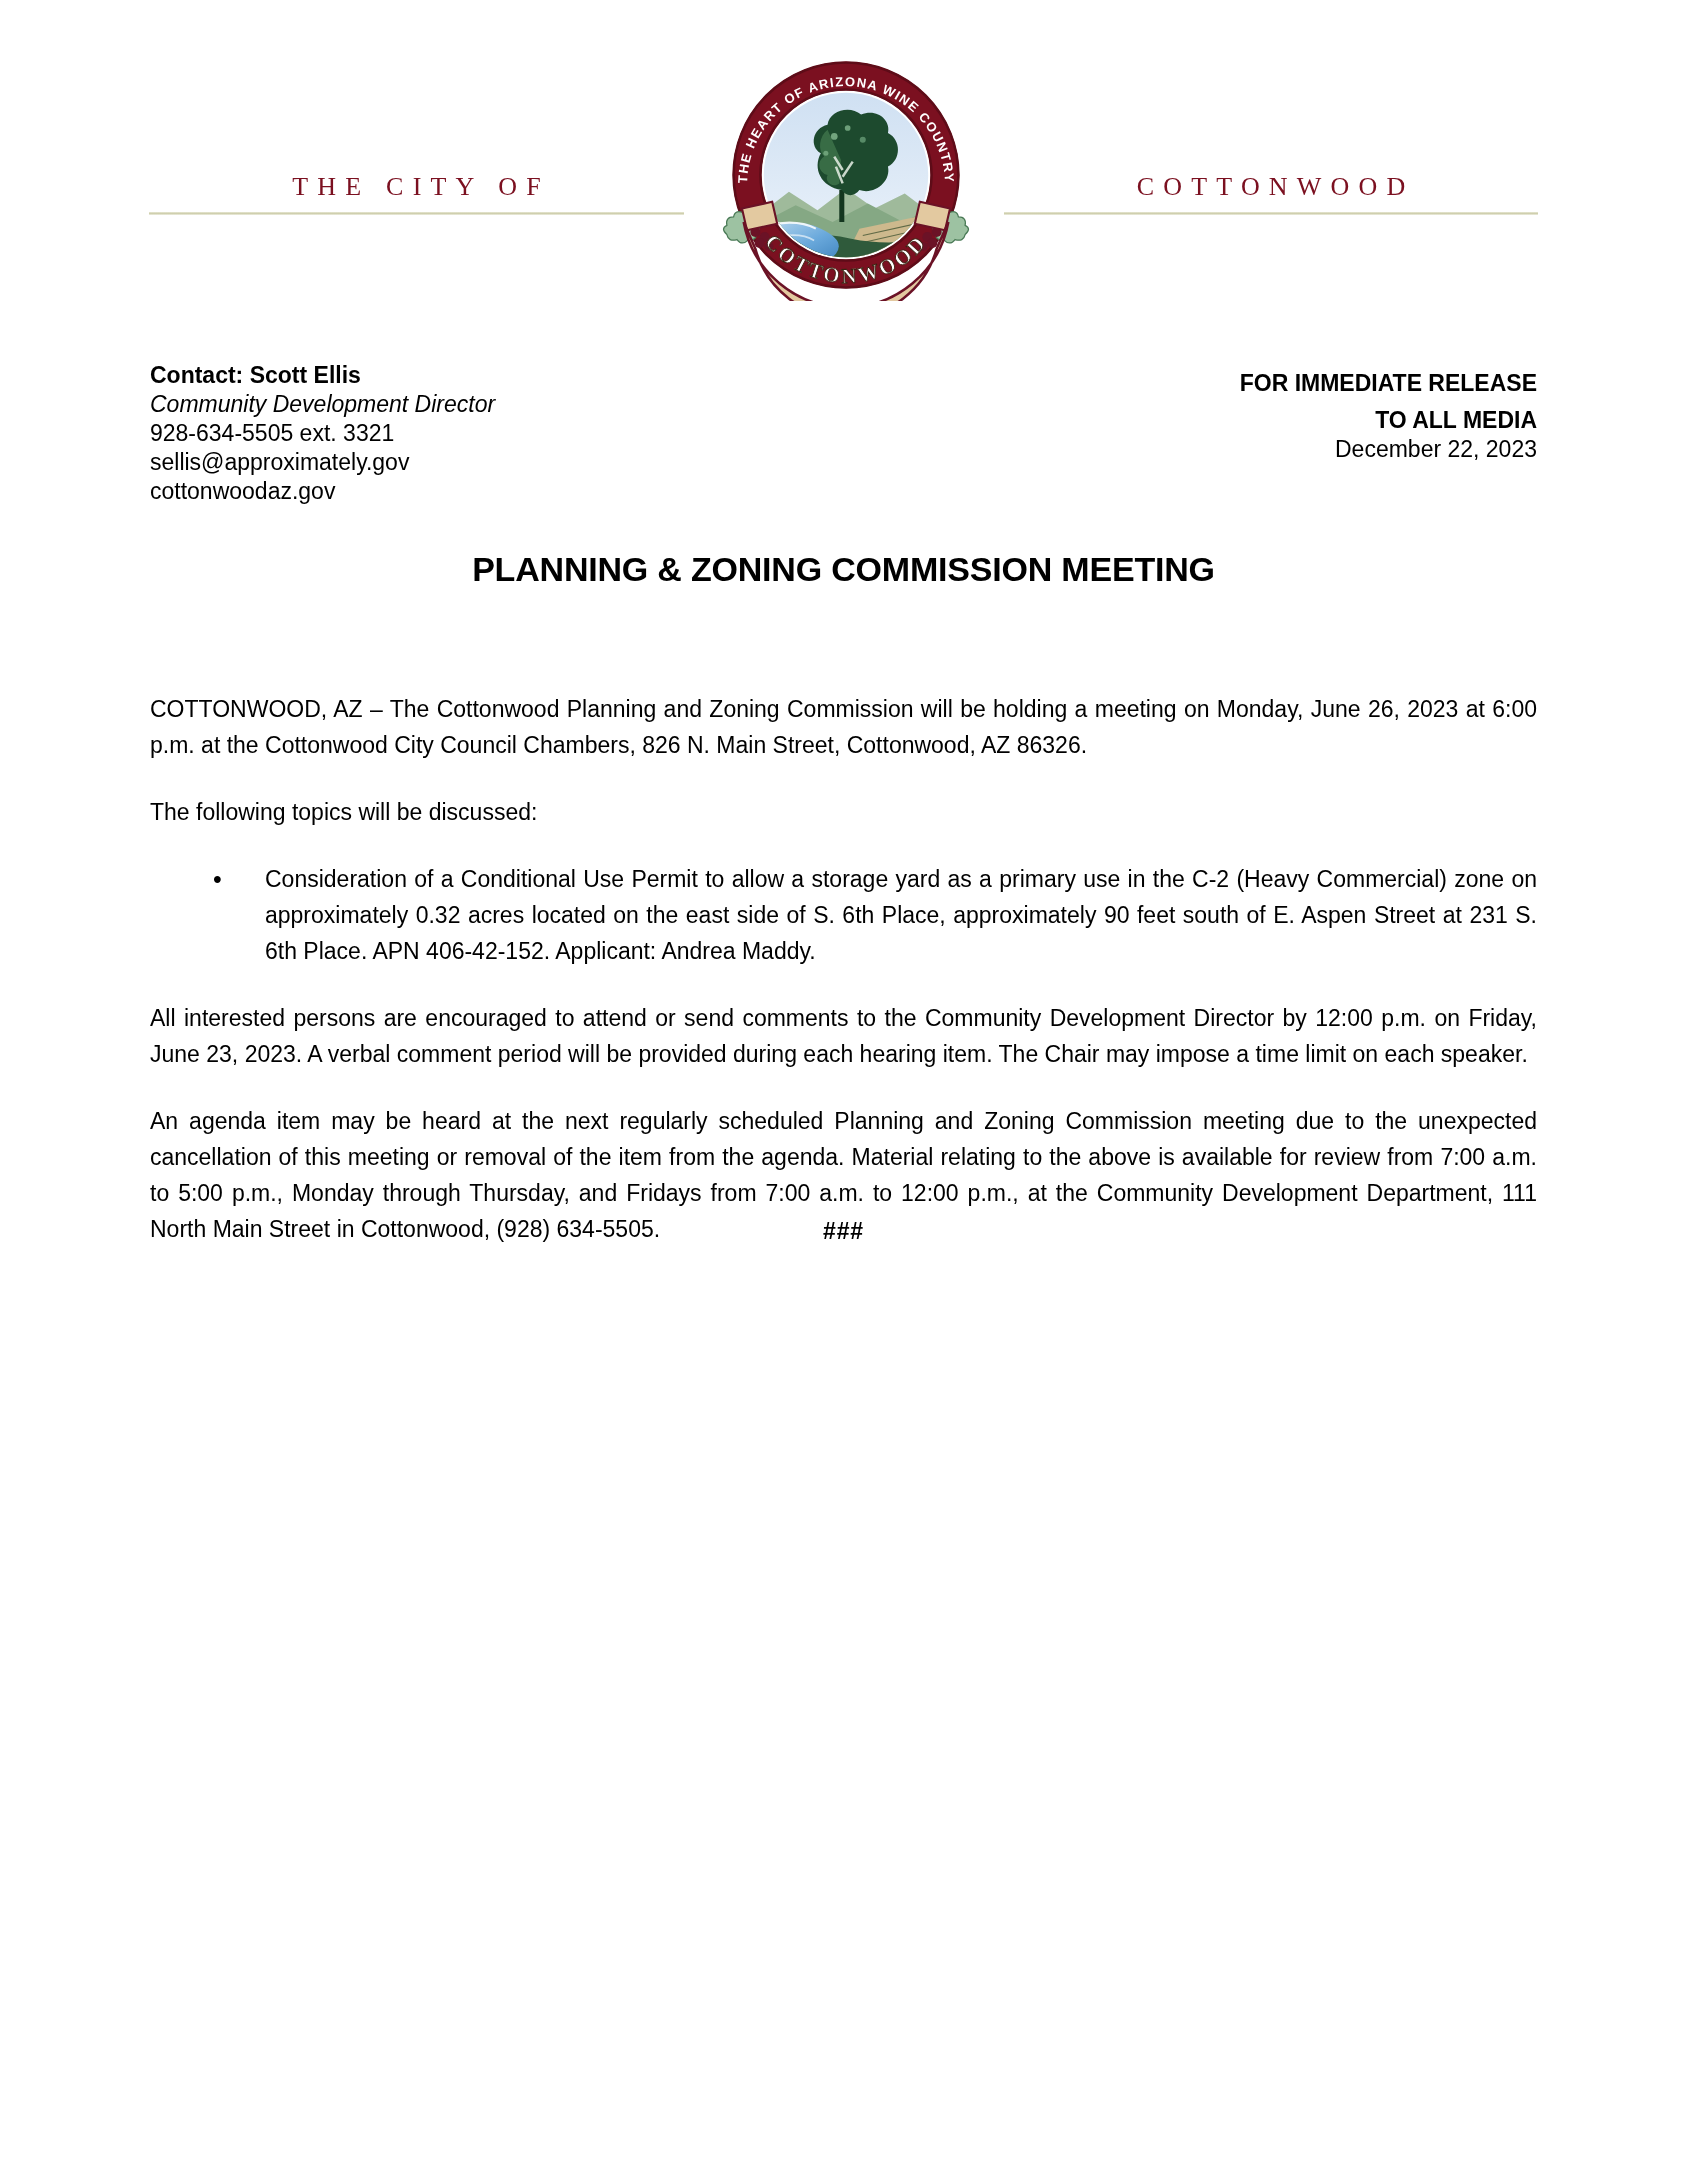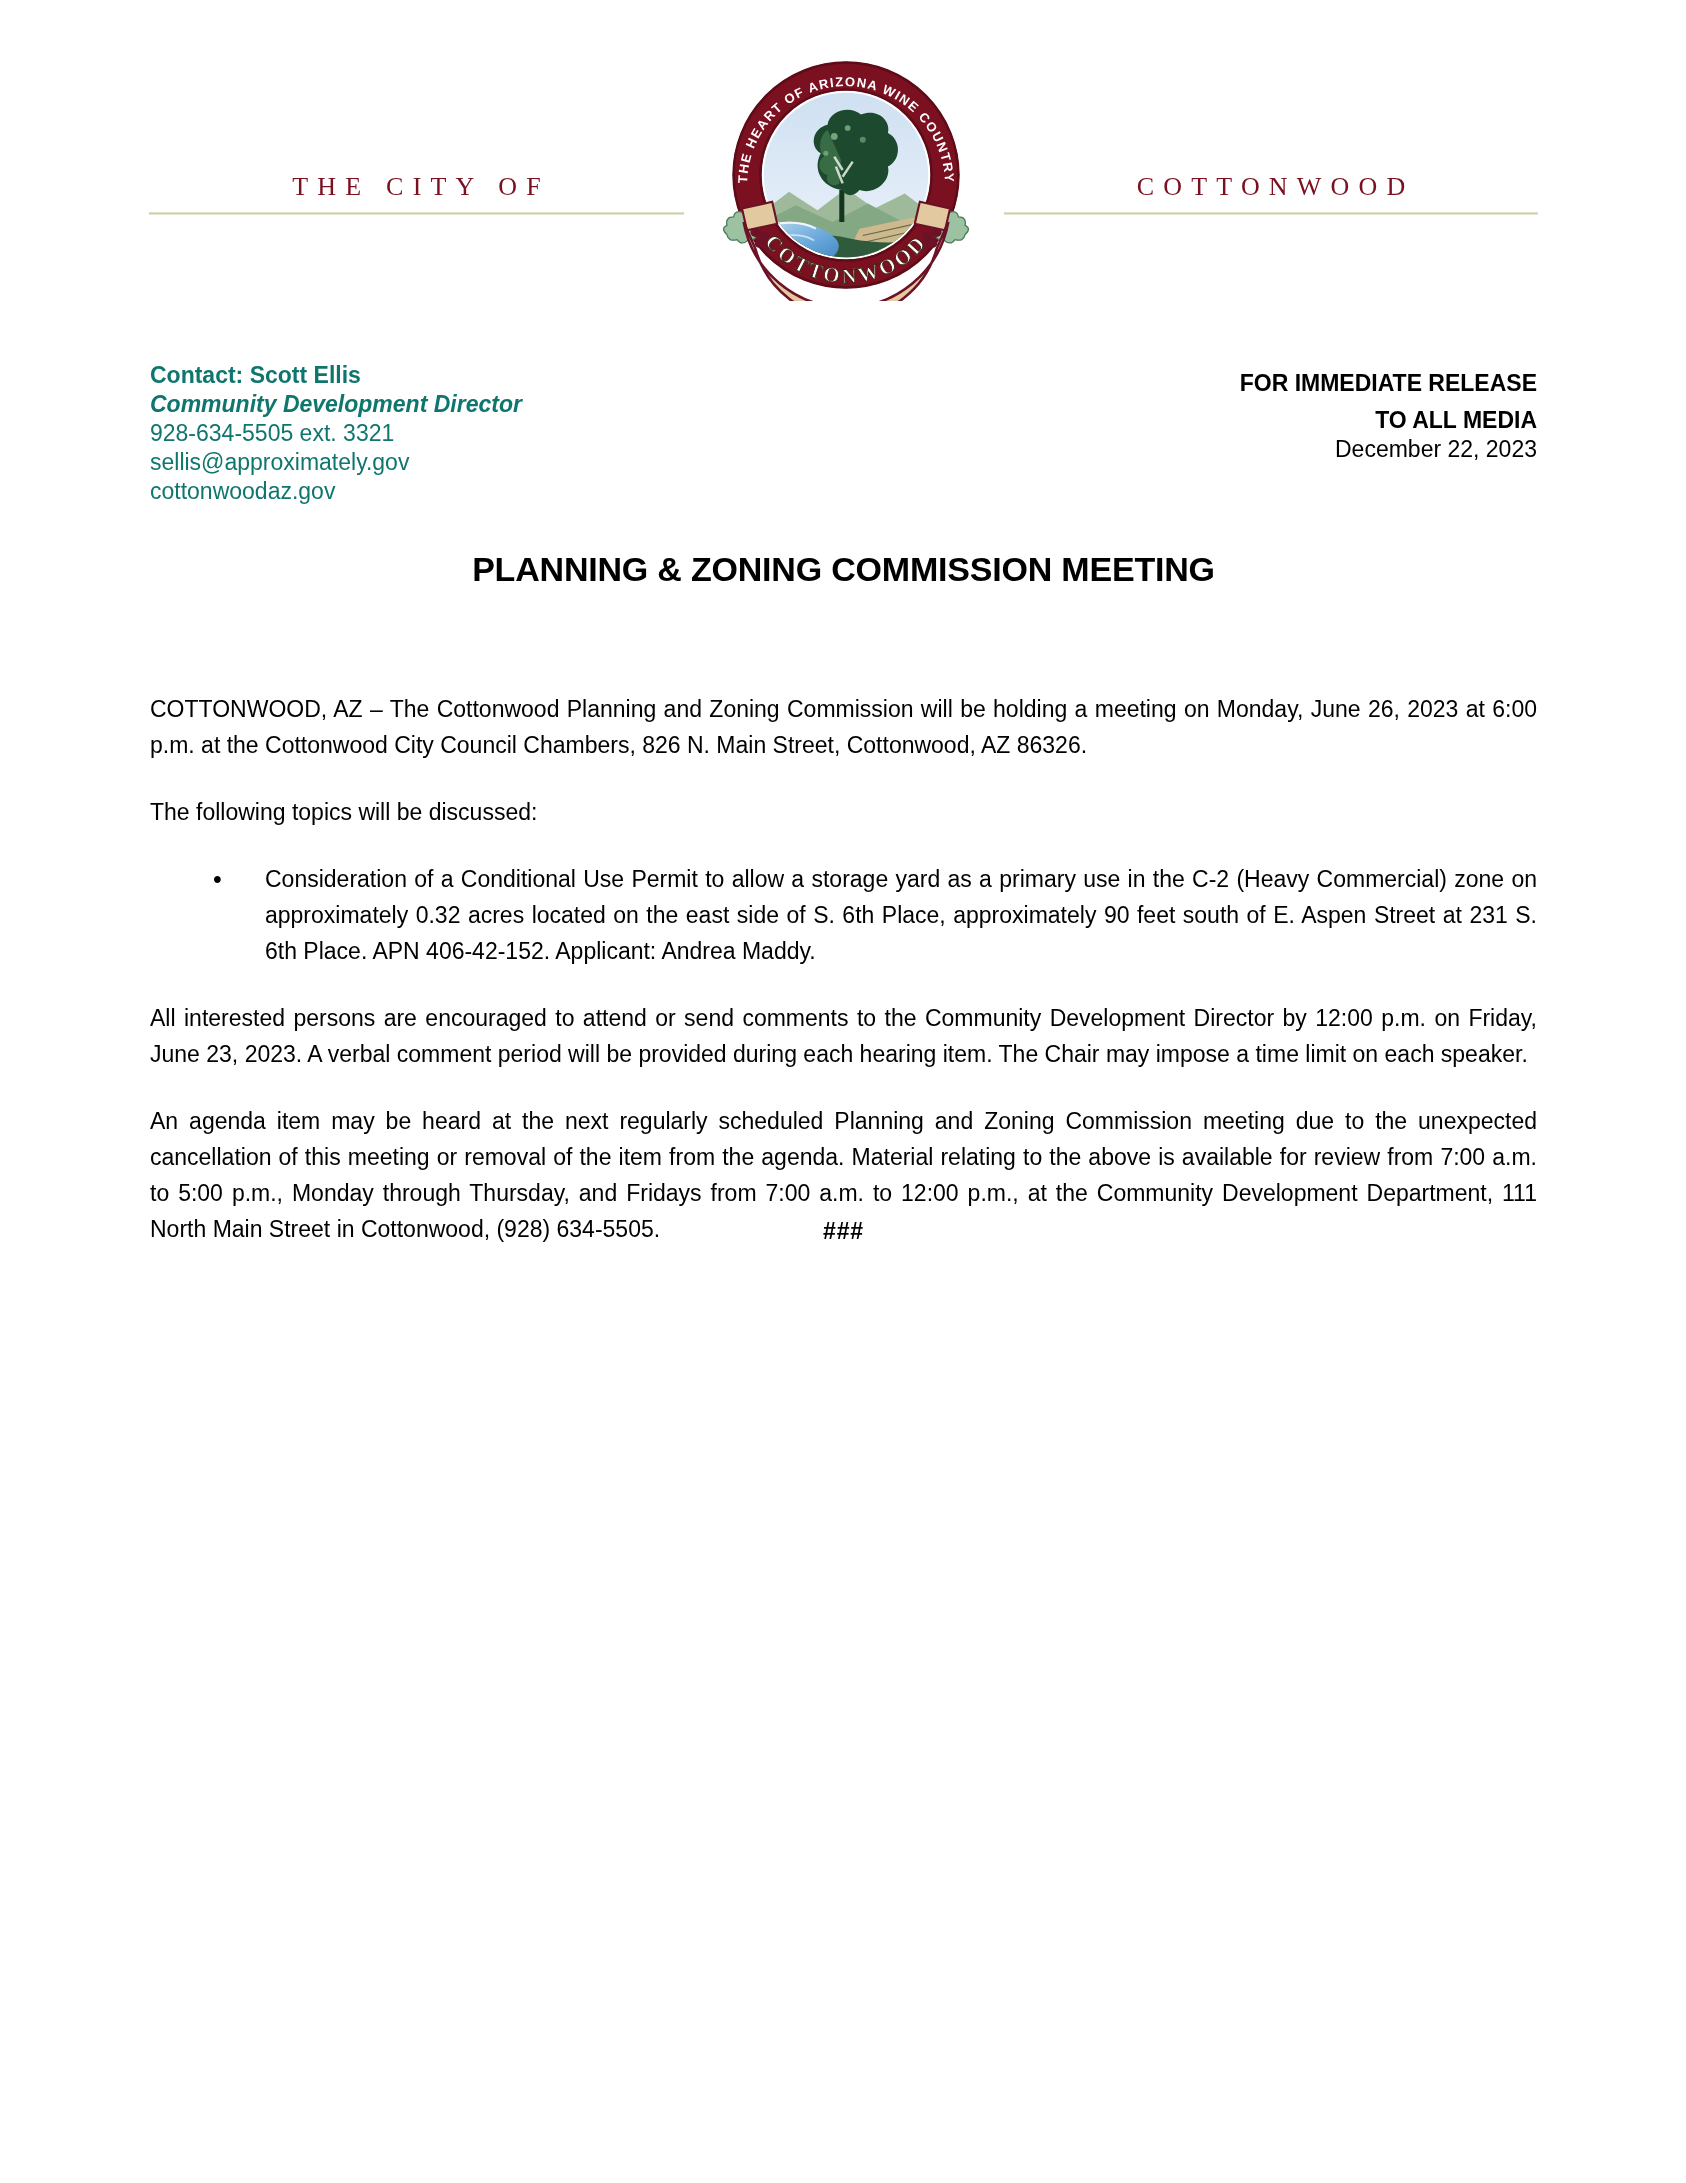--- a/index.html
+++ b/index.html
@@ -84,24 +84,24 @@
   .contact-row {
     position: relative;
     width: 100%;
     height: 176px;
   }
   .contact-block {
     position: absolute;
     left: 0; top: 0;
     font-size: 23px;
     line-height: 29px;
-    color: #0f766e;
+    color: #000000;
   }
   .contact-block .name { font-weight: bold; }
-  .contact-block .title { font-style: italic; font-weight: bold; }
+  .contact-block .title { font-style: italic; }
 
   .release-block {
     position: absolute;
     right: 0; top: 0;
     text-align: right;
     font-size: 23px;
     line-height: 29px;
   }
   .release-block .b { font-weight: bold; margin-top: 8px; }
 

